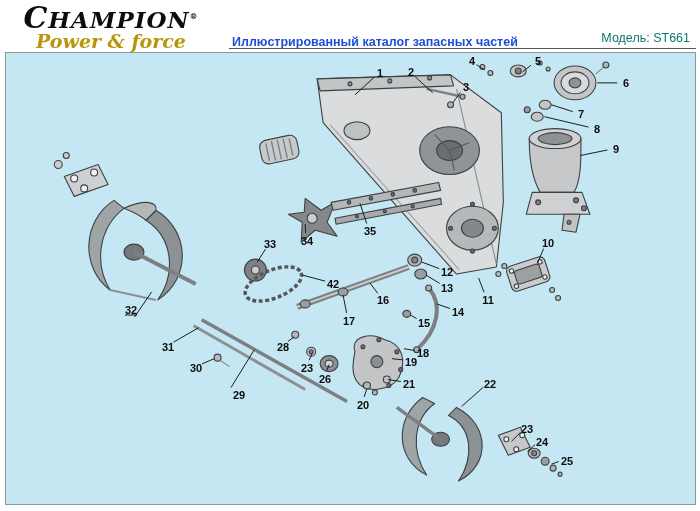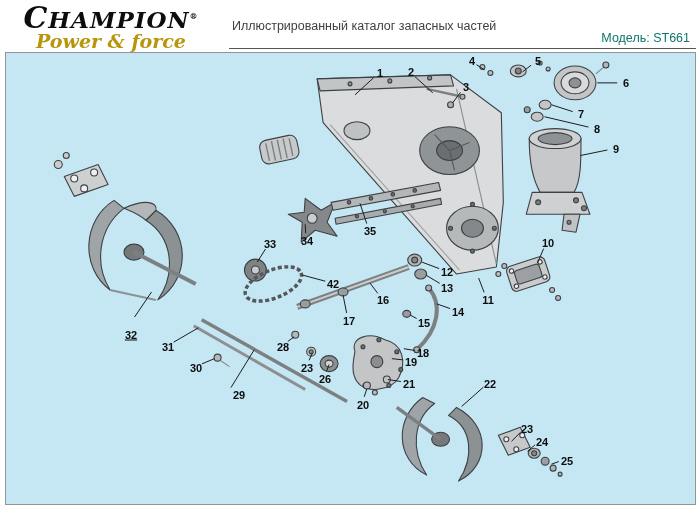--- a/index.html
+++ b/index.html
@@ -7,21 +7,21 @@
         font-family:"Liberation Sans",sans-serif;overflow:hidden;}
   
   .header{position:absolute;left:0;top:0;width:100%;height:52px;}
   .logo{position:absolute;left:16px;top:3px;width:190px;text-align:center;}
   .logo-main{font-family:"DejaVu Serif",serif;font-style:italic;font-weight:bold;
              font-size:23px;letter-spacing:1px;color:#0d0d0d;line-height:26px;white-space:nowrap;}
   .logo-main::first-letter{font-size:30px;}
   .logo-reg{font-family:"DejaVu Serif",serif;font-size:8px;vertical-align:super;font-style:normal;}
   .logo-tagline{font-family:"DejaVu Serif",serif;font-style:italic;font-weight:bold;
                 font-size:19px;color:#b8960c;margin-top:-3px;}
-  .title{position:absolute;left:232px;bottom:19px;font-size:12.5px;color:#404040;}
+  .title{position:absolute;left:232px;bottom:3px;font-size:12.5px;color:#1d4ed8;font-weight:bold;}
   .model{position:absolute;right:10px;bottom:7px;font-size:12.5px;font-weight:normal;color:#0f766e;}
   .header-rule{position:absolute;left:229px;right:4px;top:48px;border-top:1px solid #555;height:0;}
   
   .diagram{position:absolute;left:5px;top:52px;width:691px;height:453px;
            background:#c4e7f3;border:1px solid #8f9698;box-sizing:border-box;}
   .diagram svg.drawing,.diagram svg.leaders{position:absolute;left:0;top:0;width:100%;height:100%;}
   svg.leaders line{stroke:#1c1c1c;stroke-width:1;}
   .callout-layer{position:absolute;left:0;top:0;width:100%;height:100%;}
   .callout{position:absolute;transform:translate(-50%,-50%);
            font-weight:bold;font-size:11px;color:#0d0d0d;line-height:11px;}
@@ -297,21 +297,21 @@
         <div class="callout" style="left: 484px; top: 331px;">22</div>
         <div class="callout" style="left: 521px; top: 376px;">23</div>
         <div class="callout" style="left: 536px; top: 389px;">24</div>
         <div class="callout" style="left: 561px; top: 408px;">25</div>
         <div class="callout" style="left: 319px; top: 326px;">26</div>
         <div class="callout" style="left: 301px; top: 315px;">23</div>
         <div class="callout" style="left: 277px; top: 294px;">28</div>
         <div class="callout" style="left: 222px; top: 342px; margin-left: 11px;">29</div>
         <div class="callout" style="left: 190px; top: 315px;">30</div>
         <div class="callout" style="left: 162px; top: 294px;">31</div>
-        <div class="callout" style="left: 125px; top: 282px; text-decoration: underline;">32</div>
+        <div class="callout" style="left: 125px; top: 257px; text-decoration: underline;">32</div>
         <div class="callout" style="left: 264px; top: 191px;">33</div>
         <div class="callout" style="left: 301px; top: 188px;">34</div>
         <div class="callout" style="left: 364px; top: 178px;">35</div>
         <div class="callout" style="left: 327px; top: 231px;">42</div>
       </div>
 
   </div>
 </div>
 
 </body></html>

